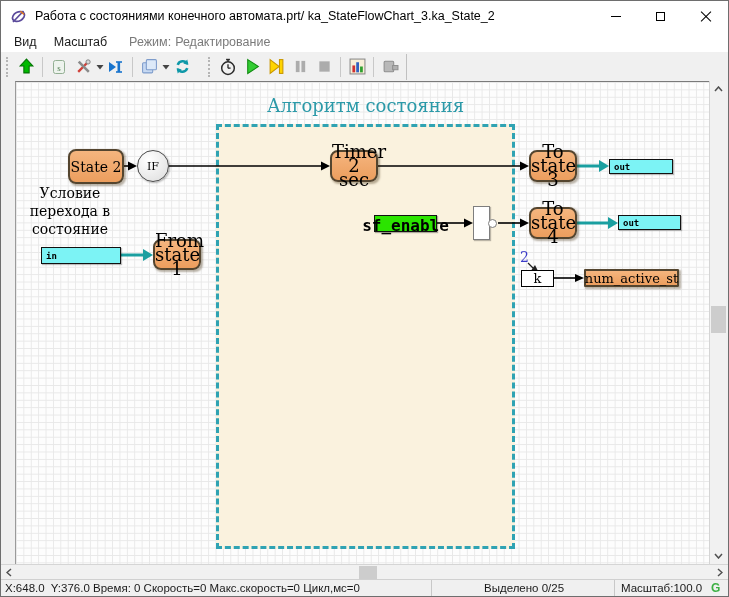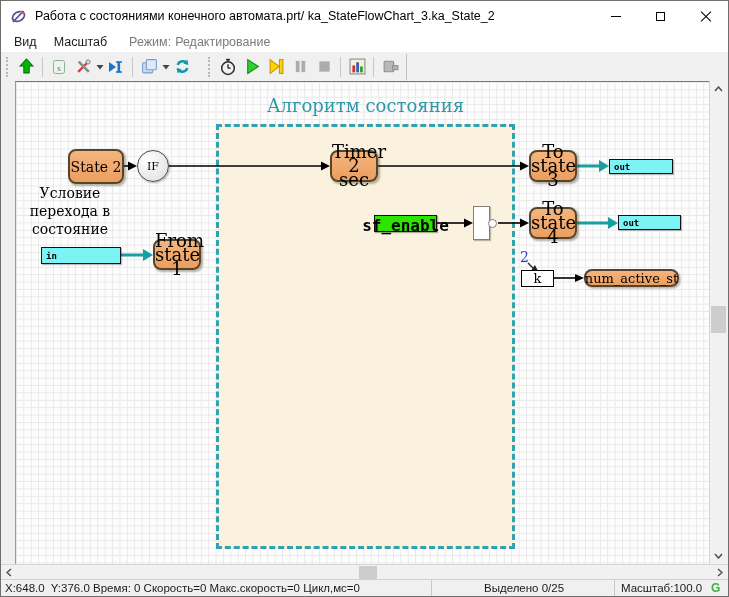--- a/index.html
+++ b/index.html
@@ -45,21 +45,21 @@
   .block { position:absolute; background:linear-gradient(#F5B57E,#EC9E5E); border:2px solid #54452F; border-radius:8px;
     font-family:"DejaVu Serif",serif; font-size:18px; color:#000; text-align:center; display:flex; flex-direction:column; justify-content:center; line-height:14px; box-shadow:1.5px 1.5px 2px rgba(60,40,10,.35); }
   .port { position:absolute; background:#7CF3F5; border:1px solid #111; font-family:"DejaVu Sans Mono",monospace; font-size:9px; font-weight:bold; color:#000; display:flex; align-items:center; padding-left:4px; box-shadow:1px 1px 1px rgba(0,0,0,.25); }
   .enable { position:absolute; background:#2BE400; border:1px solid #111; font-family:"DejaVu Sans Mono",monospace; font-size:16px; font-weight:bold; color:#000; display:flex; align-items:flex-start; justify-content:center; box-shadow:1px 1px 1px rgba(0,0,0,.3); }
   .if-circle { position:absolute; left:121px; top:68px; width:32px; height:32px; border-radius:50%; background:radial-gradient(circle at 35% 30%,#FFFFFF,#DCDCDC); border:1.6px solid #4A4A4A; font-family:"DejaVu Serif",serif; font-size:11px; display:flex; align-items:center; justify-content:center; box-shadow:1px 1px 2px rgba(0,0,0,.3); }
   .annotation { position:absolute; left:0px; top:102px; width:108px; text-align:center; font-family:"DejaVu Serif",serif; font-size:14px; line-height:18px; color:#000; white-space:pre-line; }
   .gate { position:absolute; left:457px; top:124px; width:17px; height:34px; background:#fff; border:1.6px solid #7E7E7E; box-shadow:1px 1px 1px rgba(0,0,0,.25); }
   .gate-dot { position:absolute; left:472px; top:136.5px; width:9px; height:9px; background:#fff; border:1.4px solid #7E7E7E; border-radius:50%; }
   .kblock { position:absolute; left:505px; top:188px; width:33px; height:17px; background:#fff; border:1.4px solid #000; font-family:"DejaVu Serif",serif; font-size:13px; display:flex; align-items:center; justify-content:center; }
   .kparam { position:absolute; left:504px; top:167px; font-family:"DejaVu Serif",serif; font-size:14px; color:#3A3AC8; }
-  .numst { position:absolute; left:568px; top:187px; width:95px; height:18px; background:linear-gradient(#F5B57E,#EC9E5E); border:2px solid #54452F; border-radius:8px; font-family:"DejaVu Serif",serif; font-size:13px; display:flex; align-items:center; justify-content:center; box-shadow:1.5px 1.5px 2px rgba(60,40,10,.35); }
+  .numst { position:absolute; left:568px; top:187px; width:95px; height:18px; background:linear-gradient(#F5B57E,#EC9E5E); border:2px solid #54452F; border-radius:1px; font-family:"DejaVu Serif",serif; font-size:13px; display:flex; align-items:center; justify-content:center; box-shadow:1.5px 1.5px 2px rgba(60,40,10,.35); }
 
   
   .vscroll { position:absolute; right:2px; top:80px; width:17px; height:483px; background:#F1F1F1; border-left:1px solid #D5D5D5; }
   .vthumb { position:absolute; left:1px; top:225px; width:15px; height:27px; background:#CDCDCD; }
   .sbtn-v { position:absolute; left:0; width:17px; height:16px; display:flex; align-items:center; justify-content:center; }
   .hscroll { position:absolute; left:0; top:563px; width:727px; height:15px; background:#F1F1F1; border-top:1px solid #D5D5D5; }
   .hthumb { position:absolute; left:358px; top:1px; width:18px; height:13px; background:#CDCDCD; }
   .sbtn-h { position:absolute; top:0; width:16px; height:15px; display:flex; align-items:center; justify-content:center; }
   .statusbar { position:absolute; left:0; top:578px; width:727px; height:24px; background:#F0F0F0; border-top:1px solid #D0D0D0; font-size:11.5px; color:#1A1A1A; }
   .st-left { position:absolute; left:4px; top:2px; white-space:pre; }

